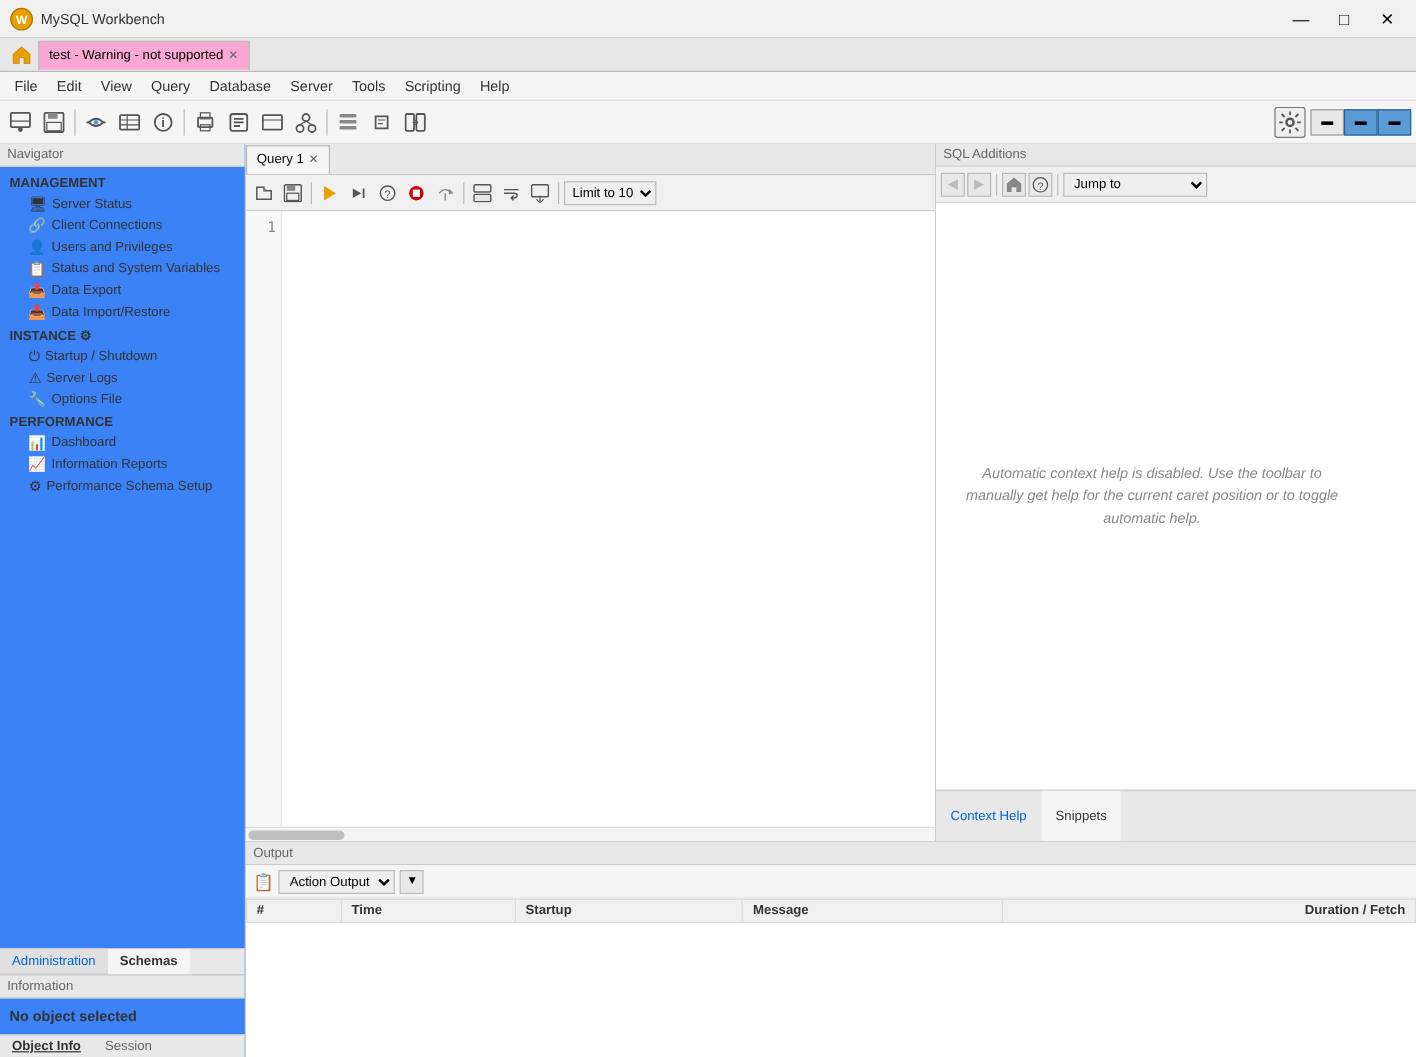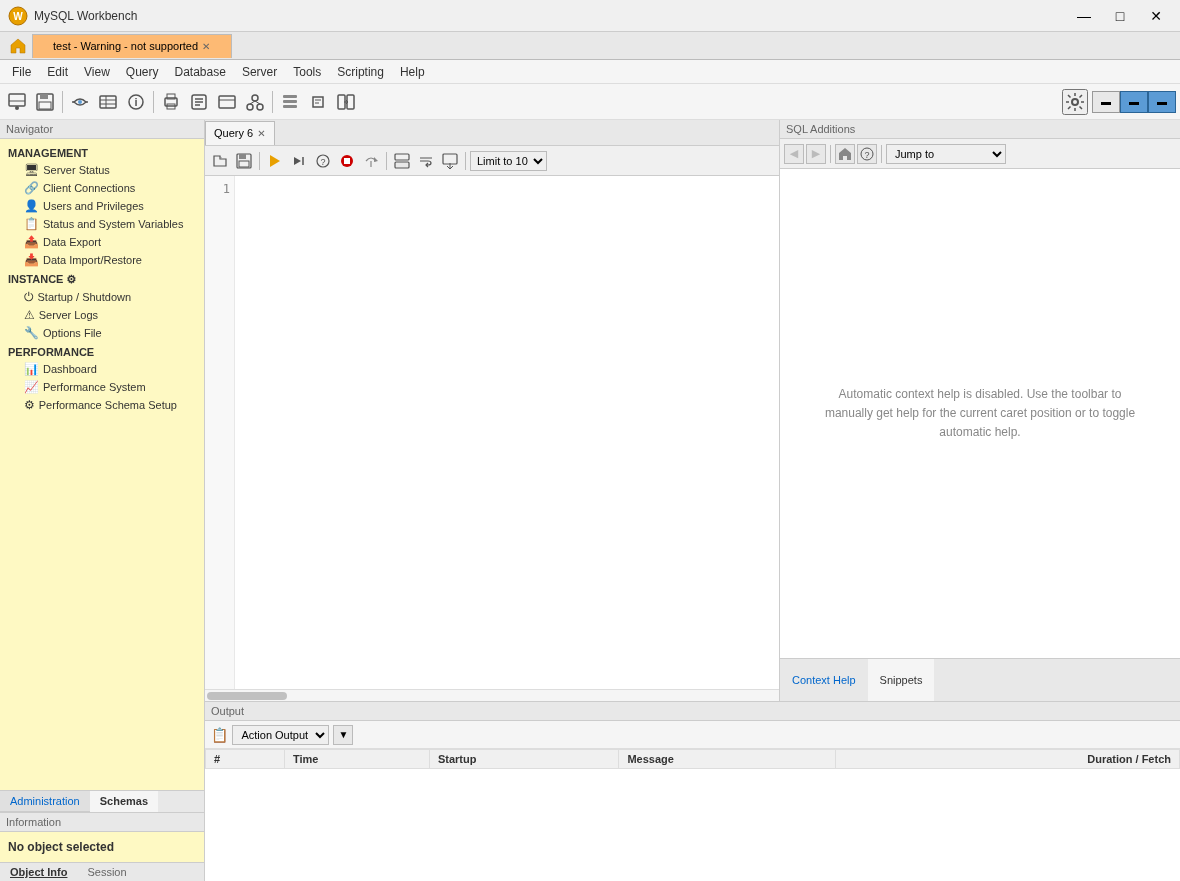--- a/index.html
+++ b/index.html
@@ -14,21 +14,21 @@
     .title-bar-title { font-size: 12px; color: #333; flex: 1; }
     .title-bar-controls { display: flex; gap: 4px; }
     .title-bar-btn { width: 32px; height: 20px; border: none; background: transparent; cursor: pointer; font-size: 14px; display: flex; align-items: center; justify-content: center; }
 
     
     .tab-bar {
       display: flex; align-items: center; background: #e8e8e8; height: 28px; padding: 0 4px;
       border-bottom: 1px solid #bbb;
     }
     .home-tab { width: 28px; height: 24px; display: flex; align-items: center; justify-content: center; cursor: pointer; }
-    .conn-tab { display: flex; align-items: center; background: #fdba74; border: 1px solid #bbb; border-bottom: none; padding: 2px 20px; height: 24px; font-size: 11px; cursor: pointer; gap: 4px; }
+    .conn-tab { display: flex; align-items: center; background: #f9a8d4; border: 1px solid #bbb; border-bottom: none; padding: 2px 8px; height: 24px; font-size: 11px; cursor: pointer; gap: 4px; }
     .conn-tab .close-x { font-size: 10px; color: #666; }
 
     
     .menu-bar {
       display: flex; align-items: center; background: #f5f5f5; height: 24px; padding: 0 4px;
       border-bottom: 1px solid #ddd;
     }
     .menu-item { padding: 2px 8px; font-size: 12px; cursor: pointer; color: #333; }
 
     
@@ -42,21 +42,21 @@
     .toolbar-right { display: flex; align-items: center; gap: 4px; }
     .settings-btn { width: 26px; height: 26px; display: flex; align-items: center; justify-content: center; cursor: pointer; font-size: 16px; }
     .view-btns { display: flex; }
     .view-btn { width: 28px; height: 22px; border: 1px solid #999; background: #e8e8e8; cursor: pointer; display: flex; align-items: center; justify-content: center; font-size: 10px; }
     .view-btn.active { background: #5b9bd5; border-color: #2a6496; }
 
     
     .main-layout { display: flex; height: calc(881px - 32px - 28px - 24px - 36px); }
 
     
-    .left-panel { width: 205px; min-width: 205px; background: #fef9c3; border-right: 1px solid #ccc; display: flex; flex-direction: column; overflow: hidden; }
+    .left-panel { width: 205px; min-width: 205px; background: #3b82f6; border-right: 1px solid #ccc; display: flex; flex-direction: column; overflow: hidden; }
 
     .navigator-header { padding: 3px 6px; font-size: 11px; color: #666; background: #e8e8e8; border-bottom: 1px solid #ccc; }
 
     .nav-content { flex: 1; overflow-y: auto; padding: 4px 0; }
 
     .section-title { font-weight: bold; font-size: 11px; padding: 4px 8px 2px 8px; color: #333; }
     .nav-item { display: flex; align-items: center; padding: 2px 8px 2px 24px; font-size: 11px; color: #333; cursor: pointer; }
     .nav-item .nav-icon { margin-right: 4px; font-size: 12px; }
 
     .bottom-tabs { border-top: 1px solid #ccc; background: #e8e8e8; }
@@ -103,21 +103,21 @@
 
     
     .sql-additions { width: 400px; min-width: 400px; display: flex; flex-direction: column; }
     .sql-additions-header { padding: 3px 6px; font-size: 11px; color: #666; background: #e8e8e8; border-bottom: 1px solid #ccc; }
 
     .sql-additions-toolbar { display: flex; align-items: center; background: #f0f0f0; border-bottom: 1px solid #ccc; padding: 2px 4px; gap: 2px; height: 30px; }
     .sql-nav-btn { width: 20px; height: 20px; border: 1px solid #bbb; background: #e8e8e8; cursor: pointer; display: flex; align-items: center; justify-content: center; font-size: 11px; }
     .sql-nav-btn.disabled { color: #bbb; cursor: default; }
     .jump-select { font-size: 11px; border: 1px solid #bbb; padding: 2px 4px; height: 20px; min-width: 120px; }
 
-    .sql-additions-content { flex: 1; display: flex; align-items: center; justify-content: center; background: white; padding: 20px; }
+    .sql-additions-content { flex: 1; display: flex; align-items: center; justify-content: flex-start; background: white; padding: 20px; font-style: italic; }
     .context-help-text { text-align: center; color: #888; font-size: 12px; line-height: 1.6; max-width: 320px; }
 
     .sql-additions-tabs { display: flex; border-top: 1px solid #ccc; background: #e8e8e8; }
     .sql-tab { padding: 15px 12px; font-size: 11px; cursor: pointer; color: #0066cc; }
     .sql-tab.active { color: #333; font-weight: normal; background: #f5f5f5; }
 
     
     .output-area { height: 180px; border-top: 1px solid #ccc; display: flex; flex-direction: column; }
     .output-header { padding: 3px 6px; font-size: 11px; color: #666; background: #e8e8e8; border-bottom: 1px solid #ccc; }
     .output-toolbar { display: flex; align-items: center; background: #f5f5f5; border-bottom: 1px solid #ddd; padding: 3px 6px; gap: 4px; height: 28px; }
@@ -334,21 +334,21 @@
         <span>Options File</span>
       </div>
 
       <div class="section-title">PERFORMANCE</div>
       <div class="nav-item">
         <span class="nav-icon">📊</span>
         <span>Dashboard</span>
       </div>
       <div class="nav-item">
         <span class="nav-icon">📈</span>
-        <span>Performance System</span>
+        <span>Information Reports</span>
       </div>
       <div class="nav-item">
         <span class="nav-icon">⚙</span>
         <span>Performance Schema Setup</span>
       </div>
     </div>
 
     <div class="bottom-tabs">
       <div class="bottom-tab-row">
         <div class="bottom-tab">Administration</div>
@@ -365,21 +365,21 @@
     </div>
   </div>
 
   <div class="right-panel">
     <div class="query-area">
       <div class="top-area">
 
         <div class="query-editor">
           <div class="query-tabs">
             <div class="query-tab">
-              <span>Query 6</span>
+              <span>Query 1</span>
               <span class="tab-close">✕</span>
             </div>
           </div>
 
           <div class="query-toolbar">
             <button class="q-btn" title="Open File">
               <svg width="16" height="16" viewBox="0 0 16 16">
                   <path d="M2 3 L2 13 L14 13 L14 6 L8 6 L8 3 Z" fill="none" stroke="#555" stroke-width="1.2"></path>
                   <path d="M8 6 L8 3 L10 5 L8 6" fill="#888"></path>
                 </svg>

